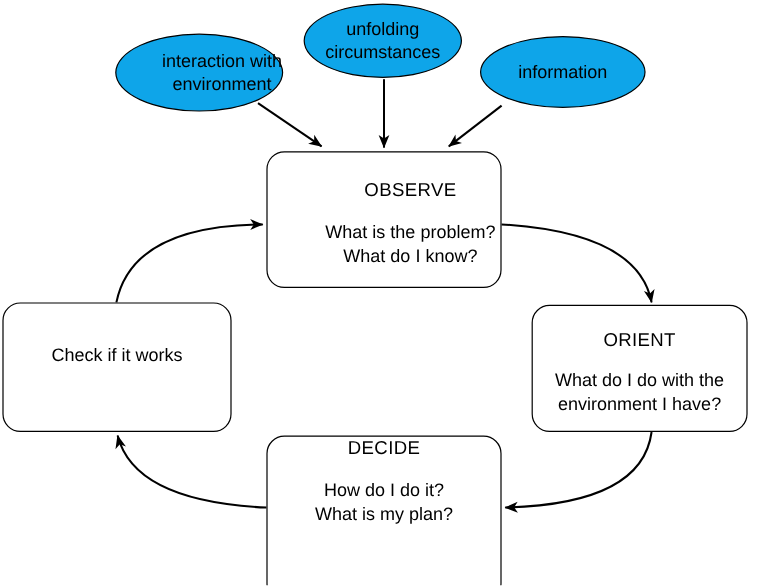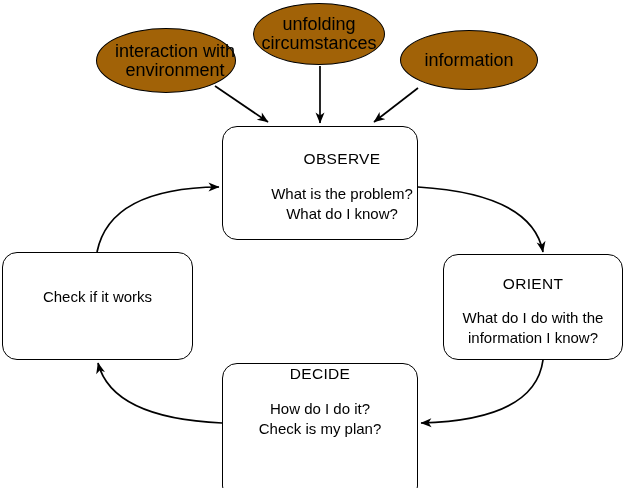--- a/index.html
+++ b/index.html
@@ -49,26 +49,26 @@
   .node-orient  { left: 443px; top: 254px; width: 180px; height: 106px; padding-top: 19px; }
   .node-decide  { left: 222px; top: 363px; width: 196px; height: 138px; }
   .node-act     { left: 2px;   top: 252px; width: 191px; height: 108px; padding-top: 20px; }
   .node-observe .body, .node-decide .body { margin-top: 15px; }
   .node-orient .body, .node-act .body { margin-top: 14px; }
   .ellipse {
     position: absolute;
     box-sizing: border-box;
     border: 1.8px solid #000000;
     border-radius: 50%;
-    background: #a16207;
+    background: #0ea5e9;
     display: flex;
     align-items: center;
     justify-content: center;
     text-align: center;
-    font-size: 18px;
+    font-size: 15px;
     line-height: 19px;
   }
   .ellipse-interaction { left: 96px;  top: 28px; width: 140px; height: 65px; justify-content: flex-end; }
   .ellipse-unfolding   { left: 253px; top: 3px;  width: 132px; height: 62px; }
   .ellipse-outside     { left: 400px; top: 30px; width: 138px; height: 60px; }
   .line { display: block; }
 </style>
 </head>
 <body>
 
@@ -114,29 +114,29 @@
     <div class="body">
       <span class="line">What is the problem?</span>
       <span class="line">What do I know?</span>
     </div>
   </div>
 
   <div class="node node-orient">
     <div class="title">ORIENT</div>
     <div class="body">
       <span class="line">What do I do with the</span>
-      <span class="line">information I know?</span>
+      <span class="line">environment I have?</span>
     </div>
   </div>
 
   <div class="node node-decide">
     <div class="title">DECIDE</div>
     <div class="body">
       <span class="line">How do I do it?</span>
-      <span class="line">Check is my plan?</span>
+      <span class="line">What is my plan?</span>
     </div>
   </div>
 
   <div class="node node-act">
     <div class="body">
       <span class="line">Check if it works</span>
     </div>
   </div>
 
 </div>

